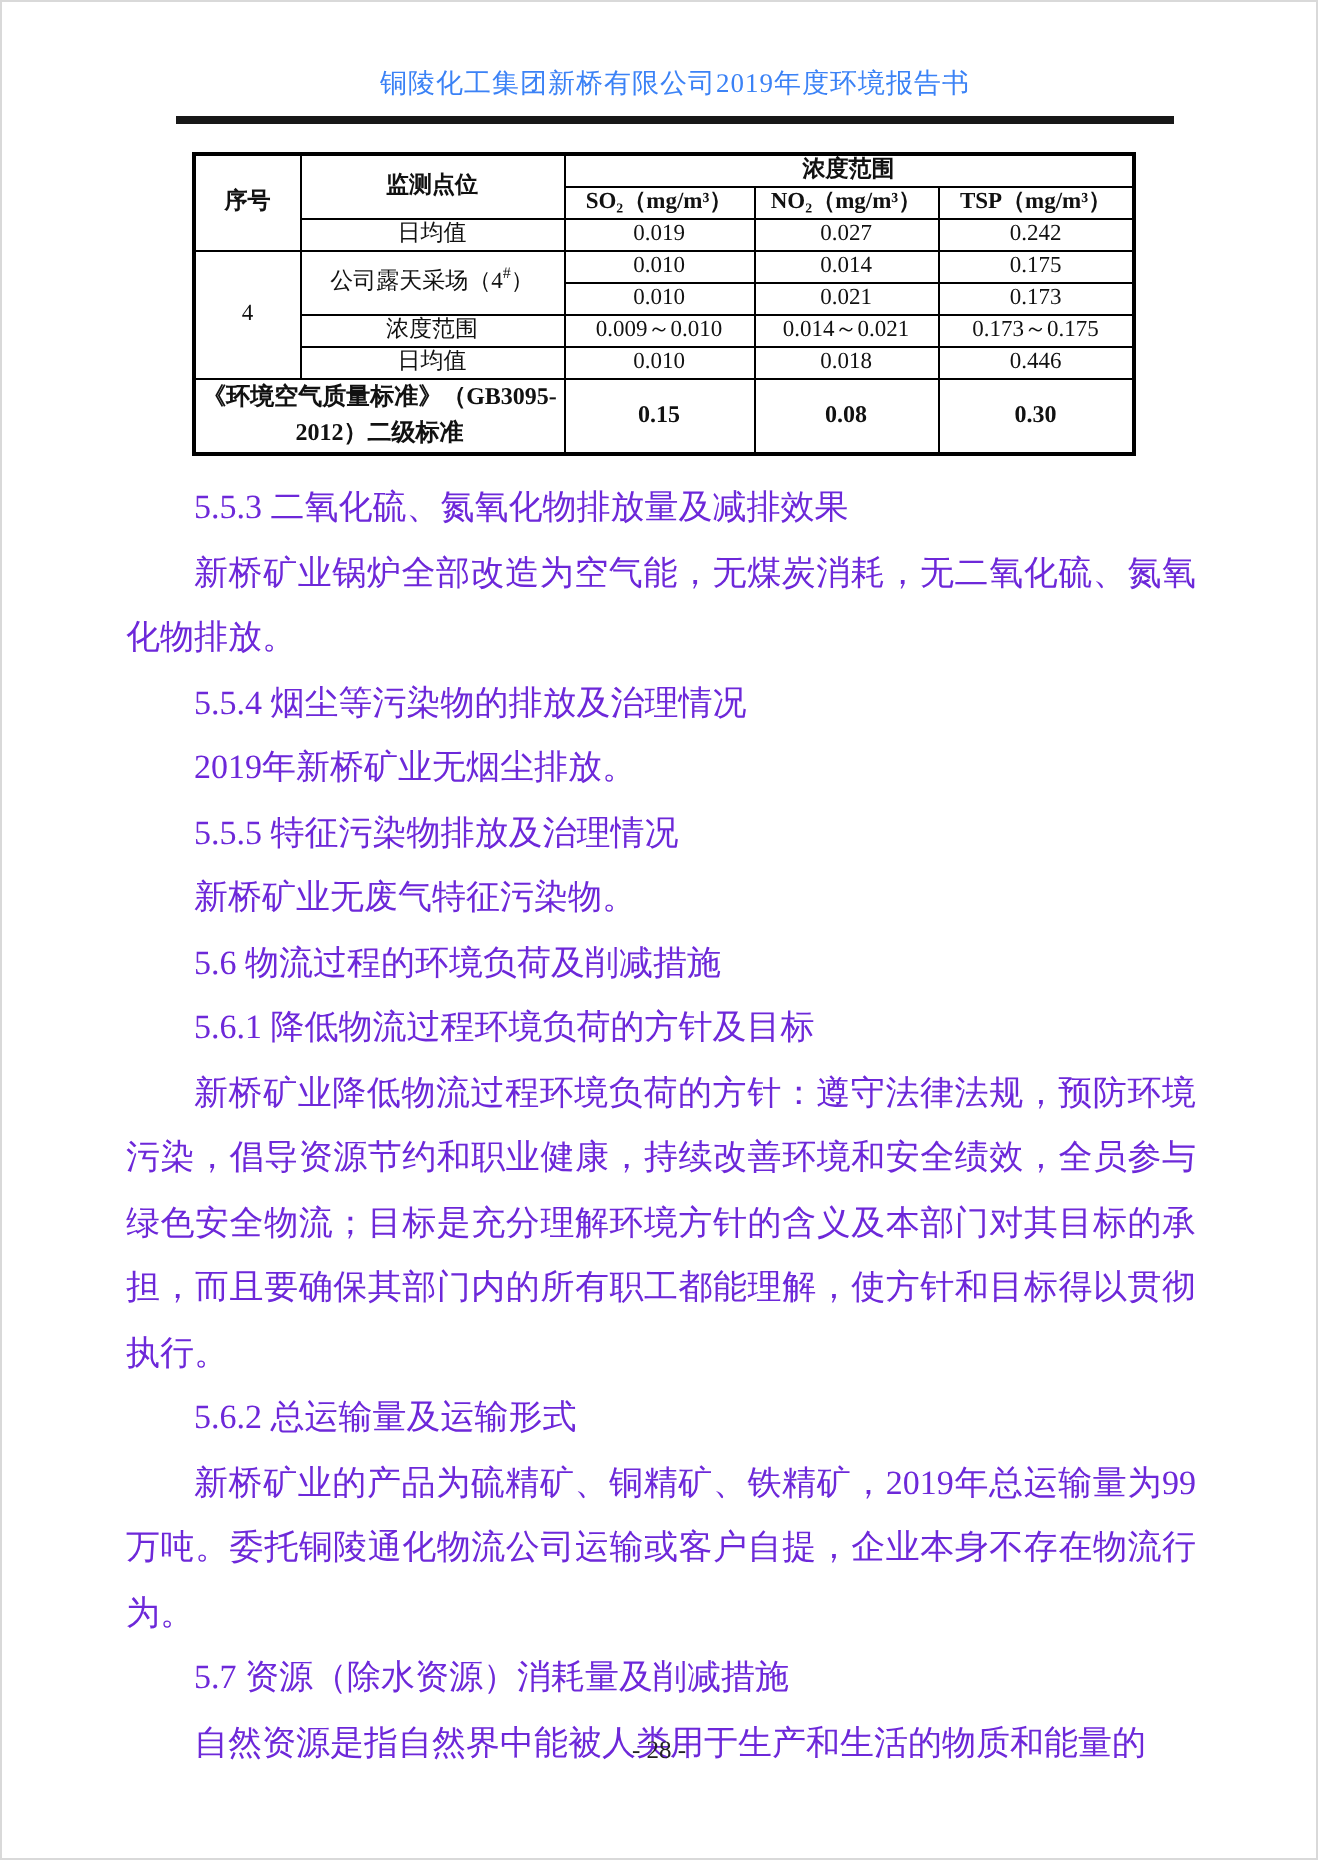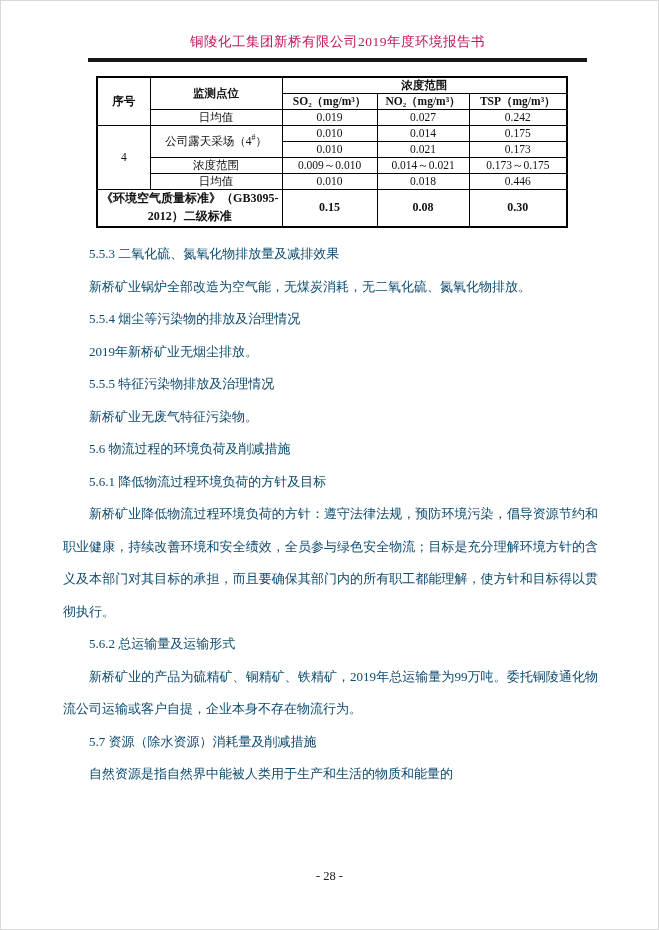--- a/index.html
+++ b/index.html
@@ -19,21 +19,21 @@
   .doc-header {
     margin: 0 72px 0 88px;
     padding-top: 33px;
     padding-bottom: 7px;
     border-bottom: 4px solid #181818;
   }
   .doc-title {
     text-align: center;
     font-size: 13.5px;
     letter-spacing: 0.5px;
-    color: #be185d;
+    color: #3b82f6;
     white-space: nowrap;
   }
 
   
   table.mtable {
     border-collapse: collapse;
     table-layout: fixed;
     width: 470px;
     margin: 14px 0 0 96px;
     border: 2px solid #000;
@@ -56,23 +56,23 @@
   tr.r-c  { height: 14px; }
   tr.r-d  { height: 14px; }
   tr.r-e  { height: 15px; }
   tr.r-std { height: 38px; padding-left: 42px; }
   tr.r-std td { font-weight: bold; font-size: 12px; line-height: 1.45; }
   .mtable sup { font-size: 8px; line-height: 0; }
 
   
   .content {
     margin: 10px 61px 0 63px;
-    font-size: 13px;
+    font-size: 17px;
     line-height: 32.5px;
-    color: #0c4a6e;
+    color: #6d28d9;
   }
   .content .blk { margin: 0; text-indent: 2em; }
   .content .para { text-align: justify; }
 
   
   .page-footer {
     position: absolute;
     left: 0; right: 0;
     bottom: 46px;
     text-align: center;

